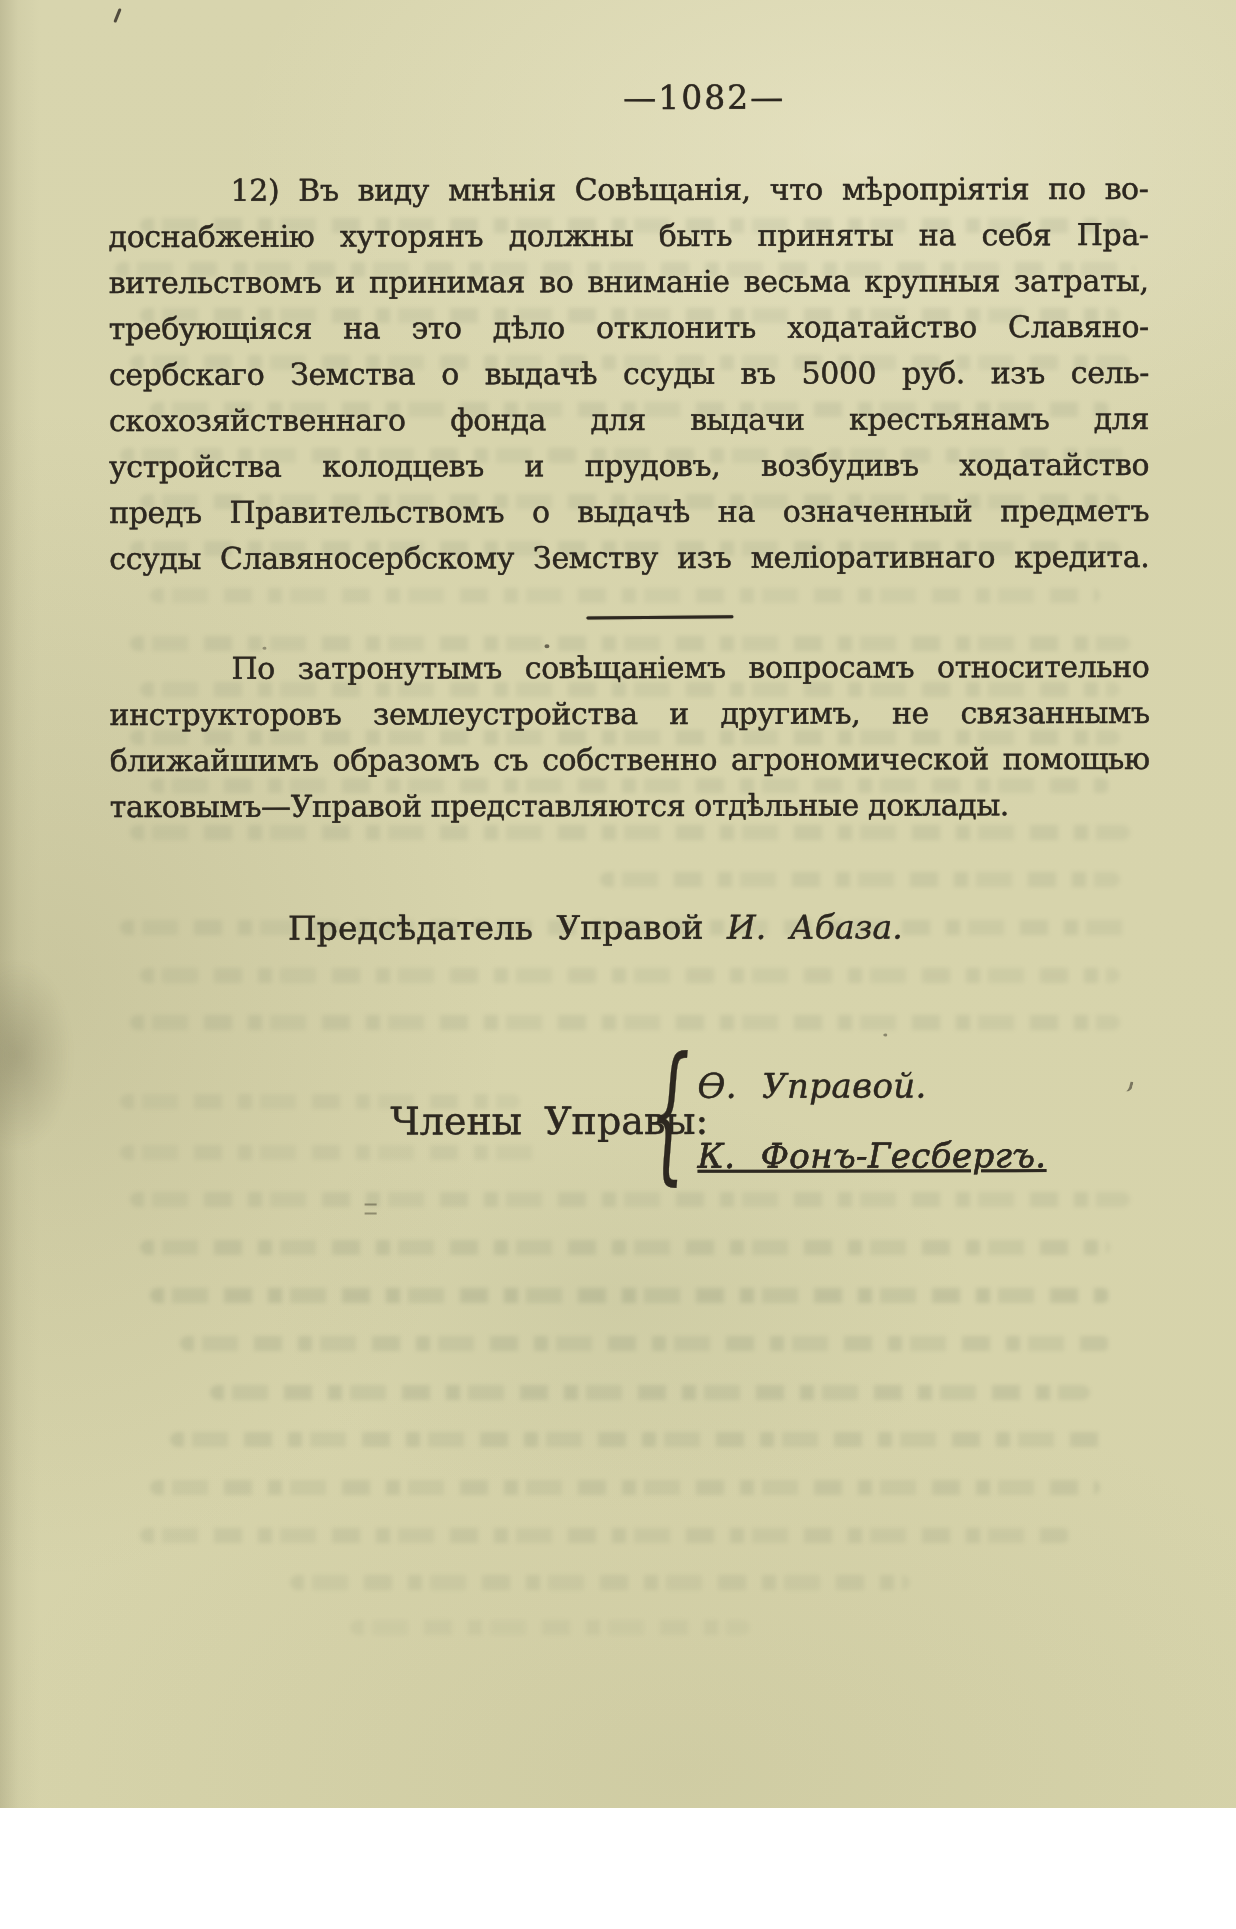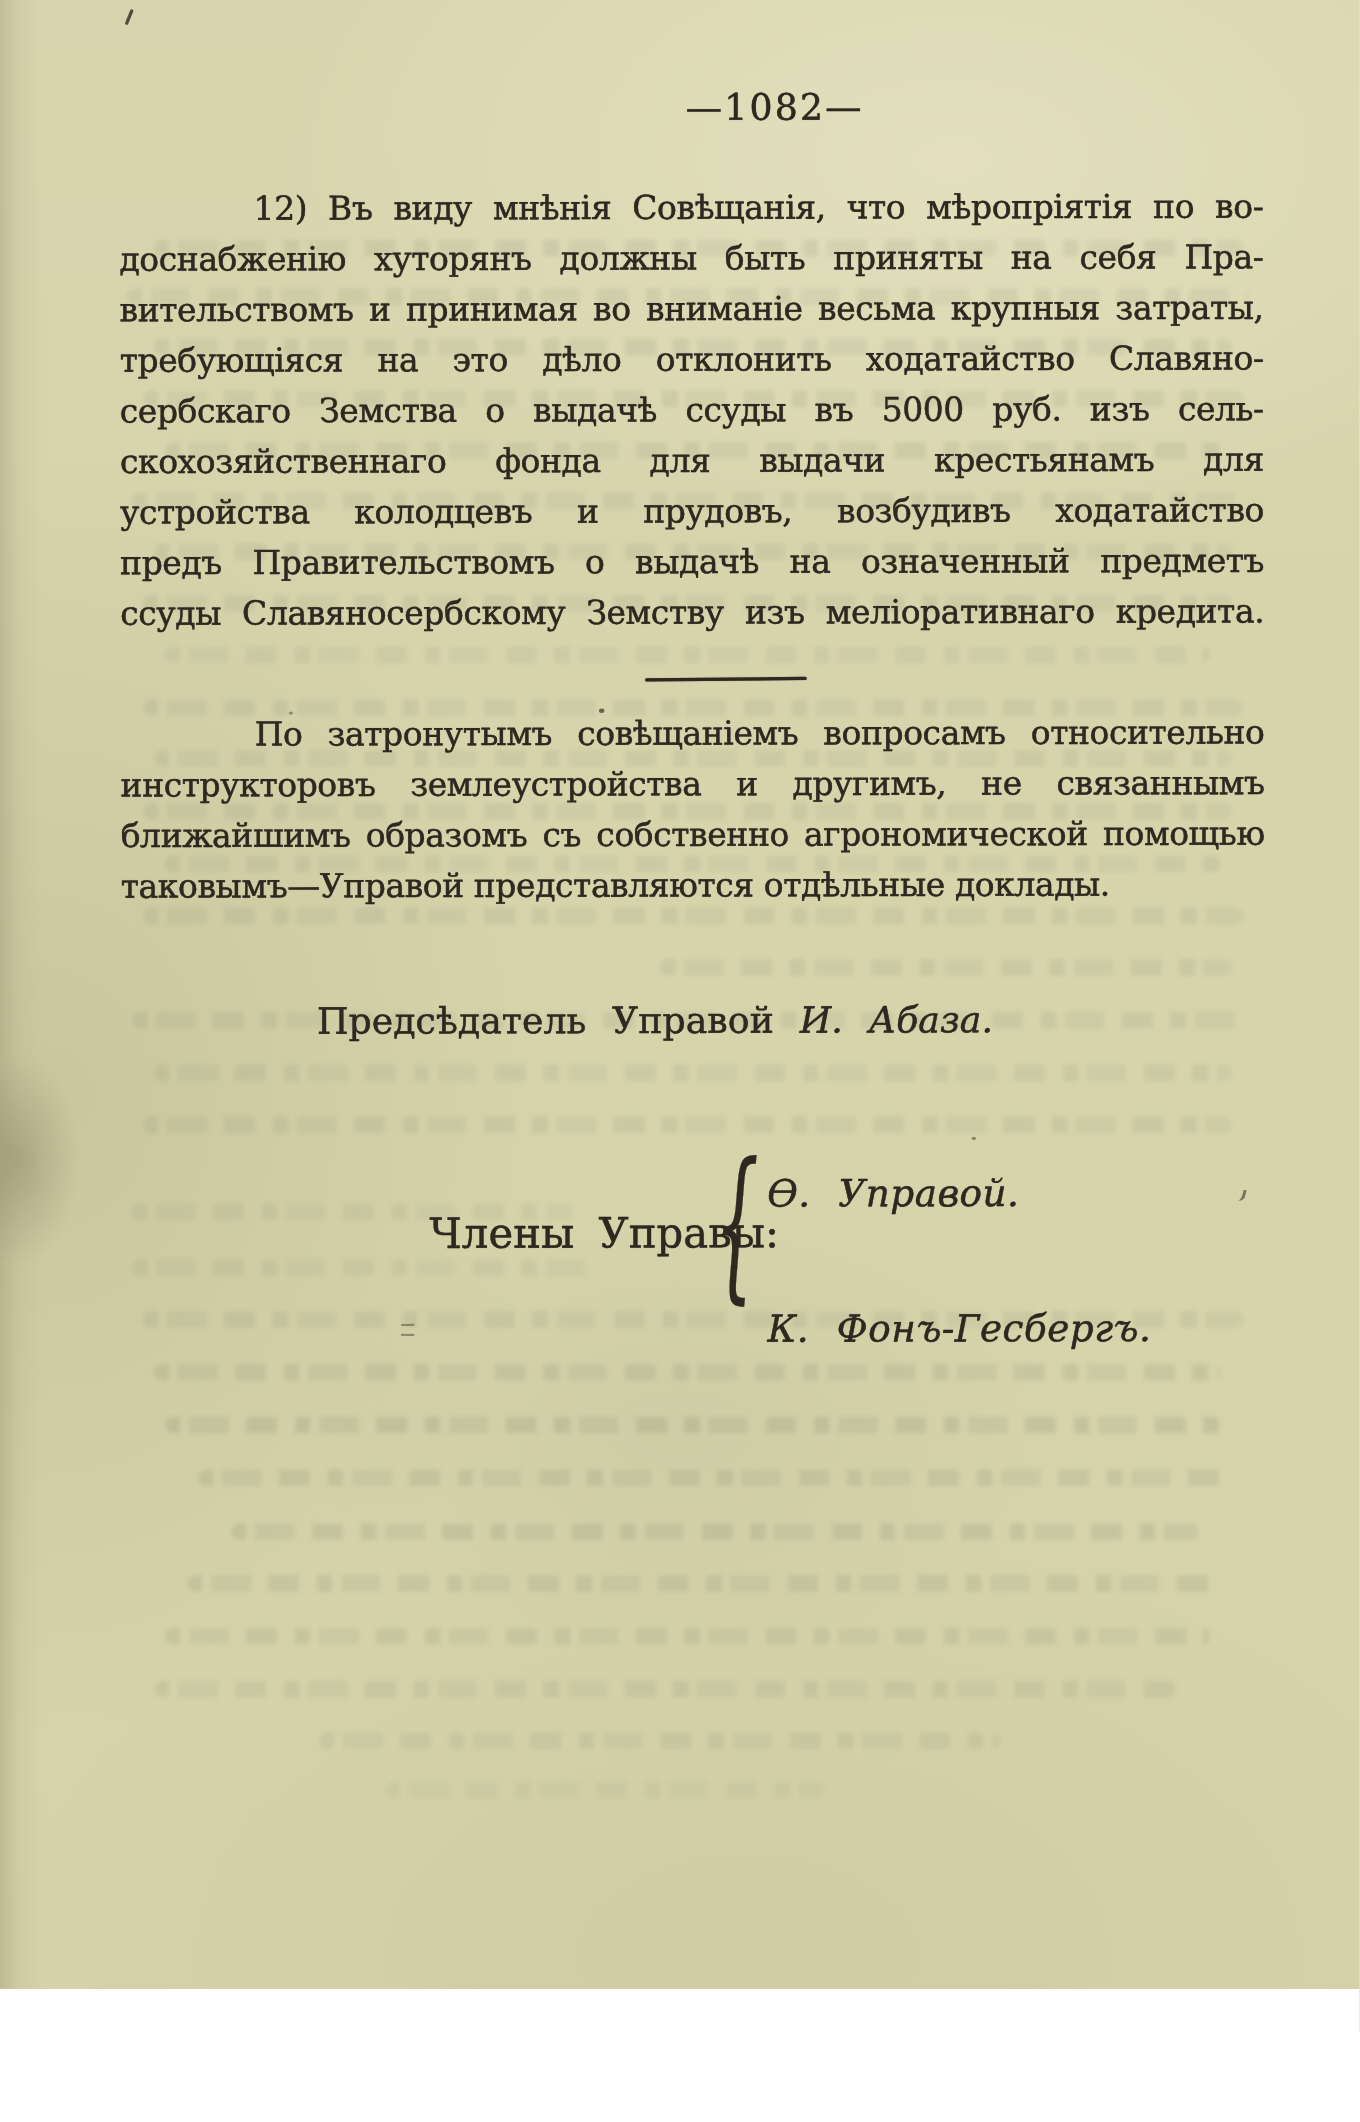--- a/index.html
+++ b/index.html
@@ -68,21 +68,21 @@
     font-size:152px;line-height:140px;font-style:italic;
     transform:scale(.42,.98);transform-origin:left top;
     -webkit-text-stroke:.5px #2d2820;color:#2d2820;
   }
   .member-name{
     position:absolute;left:697px;height:46px;line-height:46px;
     font-size:34px;font-style:italic;white-space:nowrap;
     word-spacing:14px;letter-spacing:.4px;
   }
   .member-name.first{top:1063px;}
-  .member-name.second{top:1186px;}
+  .member-name.second{top:1133px;text-decoration:underline;}
   .speck{position:absolute;background:#2d2820;border-radius:50%;}
   .scan-slash{
     position:absolute;left:116px;top:8px;width:3px;height:15px;
     background:#3a342a;border-radius:2px;transform:rotate(22deg);opacity:.85;
   }
   .comma-mark{
     position:absolute;left:1124px;top:1082px;width:5px;height:11px;
     border-right:3px solid rgba(45,40,32,.55);border-radius:0 0 6px 0;
     transform:rotate(14deg);
   }

